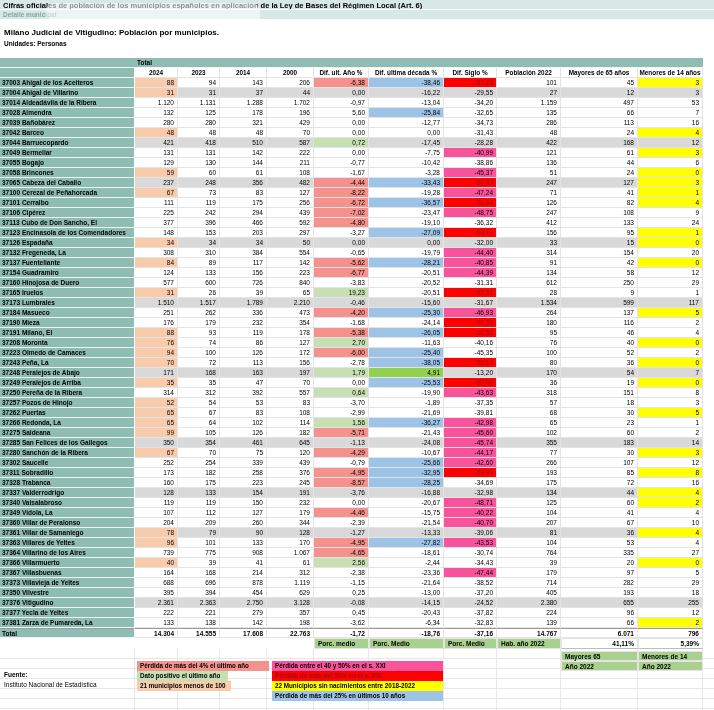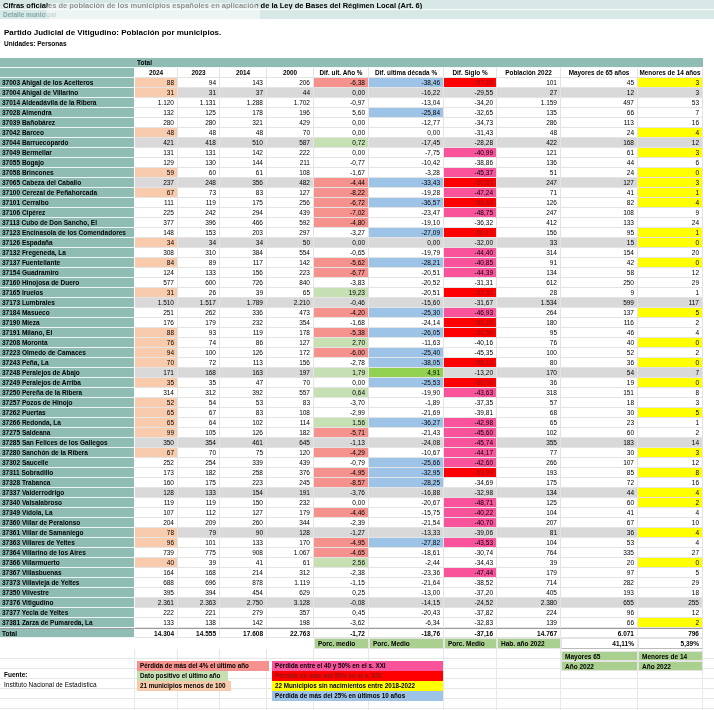--- a/index.html
+++ b/index.html
@@ -68,21 +68,21 @@
 <div id="sheet">
 
   <div class="banner">
     <div class="banner-line1">Cifras oficiales de población de los municipios españoles en aplicación de la Ley de Bases del Régimen Local (Art. 6)</div>
     <div class="banner-split"></div>
     <div class="banner-line2">Detalle municipal</div>
   </div>
 
   <div class="watermark-box"></div>
 
-  <div class="subtitle">Partido Judicial de Vitigudino: Población por municipios.</div>
+  <div class="subtitle">Milano Judicial de Vitigudino: Población por municipios.</div>
   <div class="units">Unidades: Personas</div>
 
   <div id="table">
       <div class="tr group-row">
         <div class="td name" style="width: 135px;"></div>
         <div class="td " style="width: 568px;">Total</div>
       </div>
       <div class="tr">
         <div class="td name" style="width: 135px;"></div>
         <div class="td colhead" style="width: 43px;">2024</div>

